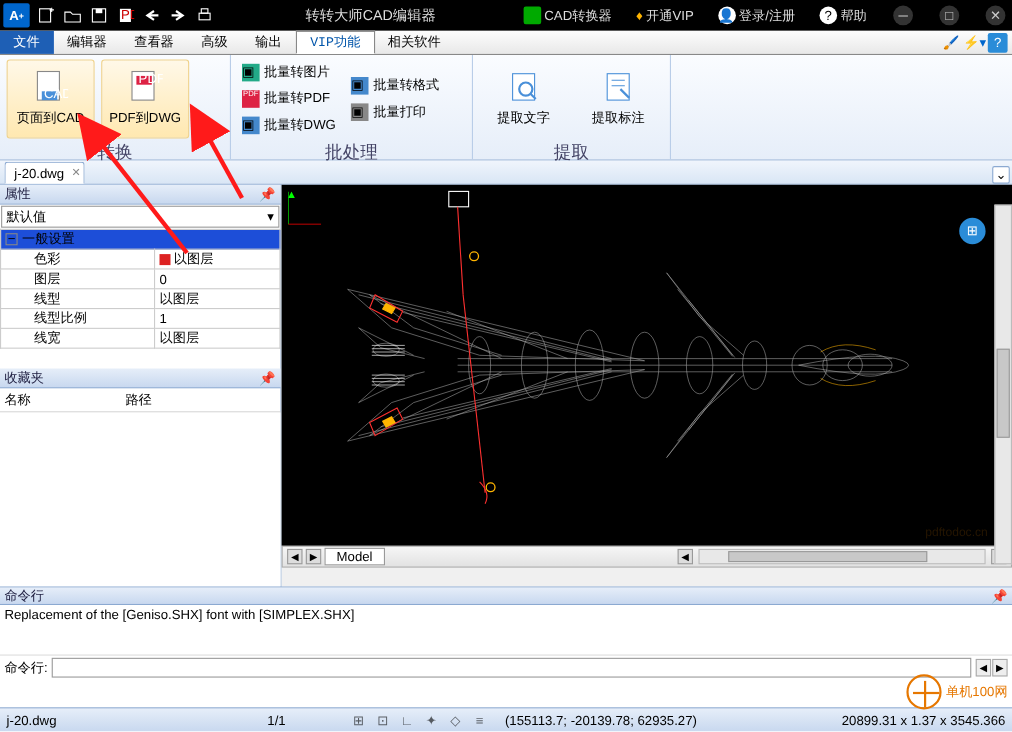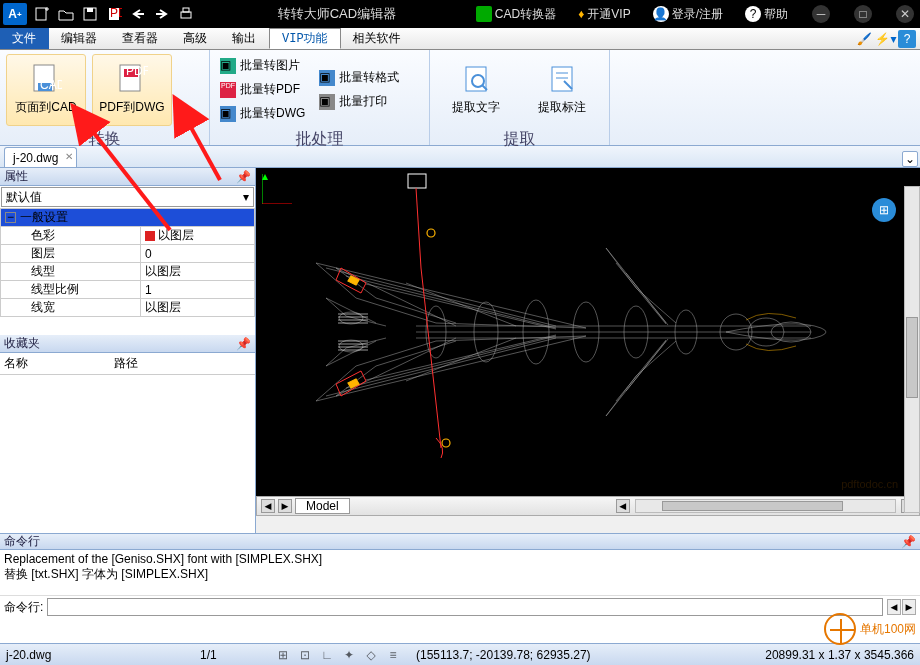--- a/index.html
+++ b/index.html
@@ -81,21 +81,21 @@
 .cmd-header .pin { margin-left:auto; cursor:pointer; }
 .cmd-log { height: 46px; background:#fff; padding: 2px 4px; overflow:hidden; border-bottom:1px solid #ddd; }
 .cmd-input-row { height: 22px; display:flex; align-items:center; padding:0 4px; gap:4px; }
 .cmd-input-row input { flex:1; height:18px; border:1px solid #999; padding:0 3px; }
 .cmd-handles { margin-left:auto; display:flex; gap:1px; }
 .cmd-handles span { width:14px; height:16px; background:#eee; border:1px solid #aaa; display:flex; align-items:center; justify-content:center; font-size:9px; cursor:pointer; }
 
 
 .statusbar { position:absolute; bottom:0; left:0; right:0; height:22px; background: linear-gradient(#e6eef9,#c8d8ef); border-top:1px solid #8ba9d1; display:flex; align-items:center; padding:0 6px; gap:14px; }
 .statusbar .file { flex:0 0 180px; }
-.statusbar .page { flex:0 0 60px; }
+.statusbar .page { flex:0 0 60px;margin-left:43px; }
 .statusbar .tools { display:flex; gap:4px; }
 .statusbar .tools span { width:18px; height:18px; display:flex; align-items:center; justify-content:center; cursor:pointer; opacity:0.6; }
 .statusbar .coords { flex:1; }
 .statusbar .dims { }
 
 
 .arrow-svg { position:absolute; pointer-events:none; z-index:100; }
 
 
 .footer-wm { position:absolute; right:4px; bottom:20px; display:flex; align-items:center; gap:4px; color:#e67700; font-size:14px; pointer-events:none; }
@@ -435,21 +435,20 @@
       </div>
   </div>
 </div>
 
 <div class="cmd-header">
   <span>命令行</span>
   <span class="pin">📌</span>
 </div>
 <div class="cmd-log">
   <div>Replacement of the [Geniso.SHX] font with [SIMPLEX.SHX]</div>
-  <div>替换 [txt.SHX] 字体为 [SIMPLEX.SHX]</div>
 </div>
 <div class="cmd-input-row">
   <span>命令行:</span>
   <input type="text" style="">
   <div class="cmd-handles">
     <span>◀</span>
     <span>▶</span>
   </div>
 </div>
 

